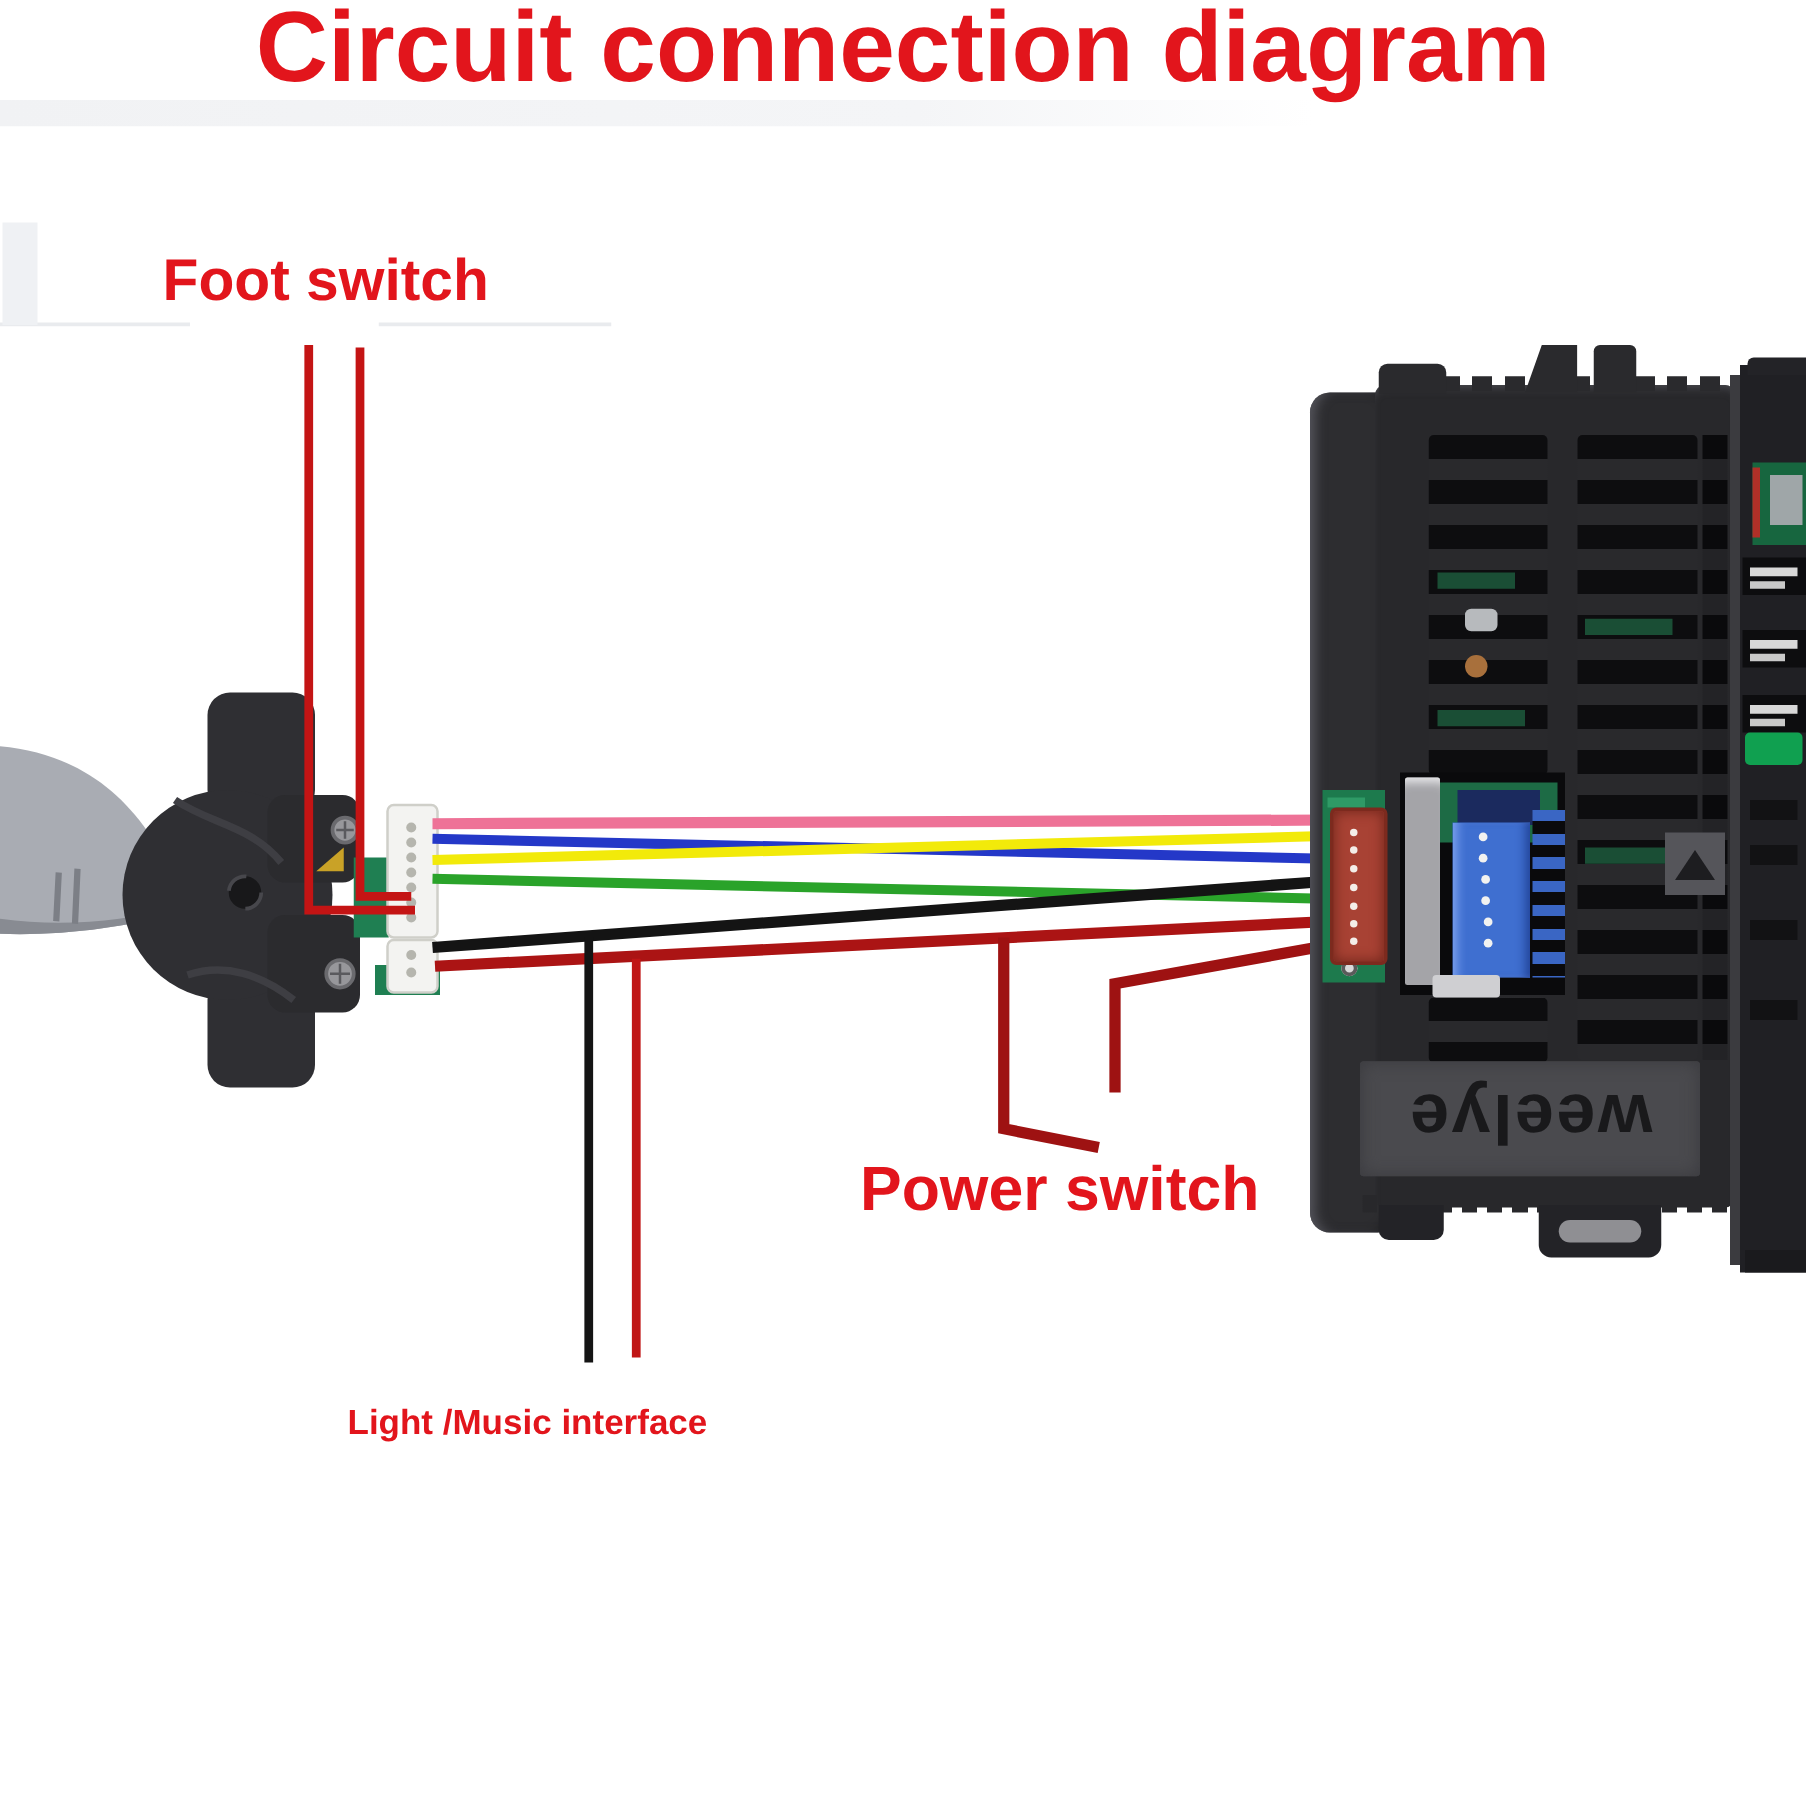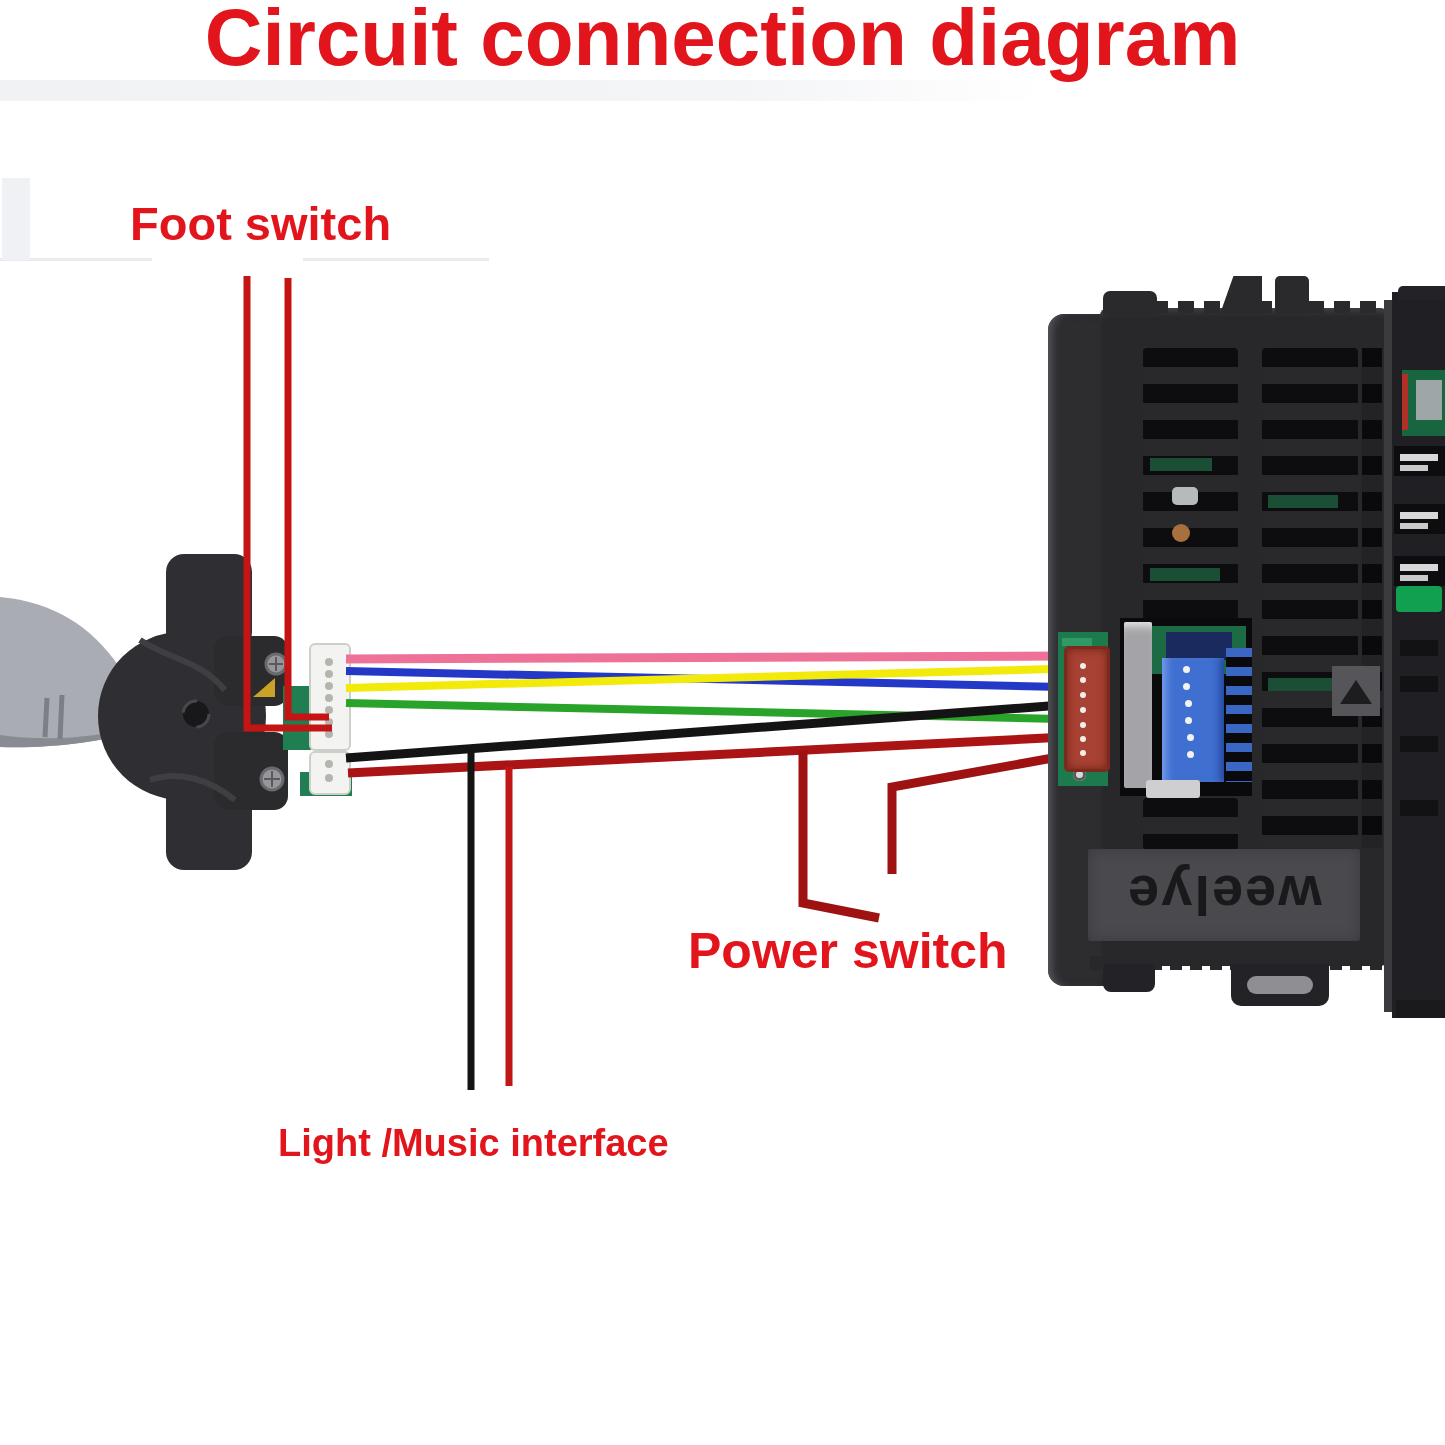--- a/index.html
+++ b/index.html
@@ -5,21 +5,21 @@
   html,body{margin:0;padding:0;background:#fff;}
   #canvas{position:relative;width:1445px;height:1445px;background:#ffffff;overflow:hidden;
           font-family:"Liberation Sans", sans-serif;}
   .abs{position:absolute;}
   
   .diagram-title{top:-6px;left:0;width:100%;text-align:center;font-size:80px;line-height:88px;
                  font-weight:bold;color:#e2151c;letter-spacing:0px;white-space:nowrap;}
   .callout{font-weight:bold;color:#e2151c;white-space:nowrap;}
   #lbl-foot{left:130px;top:196px;font-size:47px;}
   #lbl-power{left:688px;top:922px;font-size:50px;}
-  #lbl-light{left:278px;top:1122px;font-size:38px;}
+  #lbl-light{left:278px;top:1122px;font-size:28px;}
   
   .bg-band{left:0;top:80px;width:1050px;height:21px;
            background:linear-gradient(90deg,#f1f2f4 0%,#f4f5f7 70%,rgba(255,255,255,0) 100%);}
   .bg-line1{left:0;top:258px;width:152px;height:3px;background:#e9ebee;}
   .bg-line2{left:303px;top:258px;width:186px;height:3px;background:#e9ebee;}
   .bg-strip{left:2px;top:178px;width:28px;height:82px;background:#eff1f4;}
   
   #art{left:0;top:0;width:1445px;height:1445px;z-index:1;}
   
   .z2{z-index:2;}

